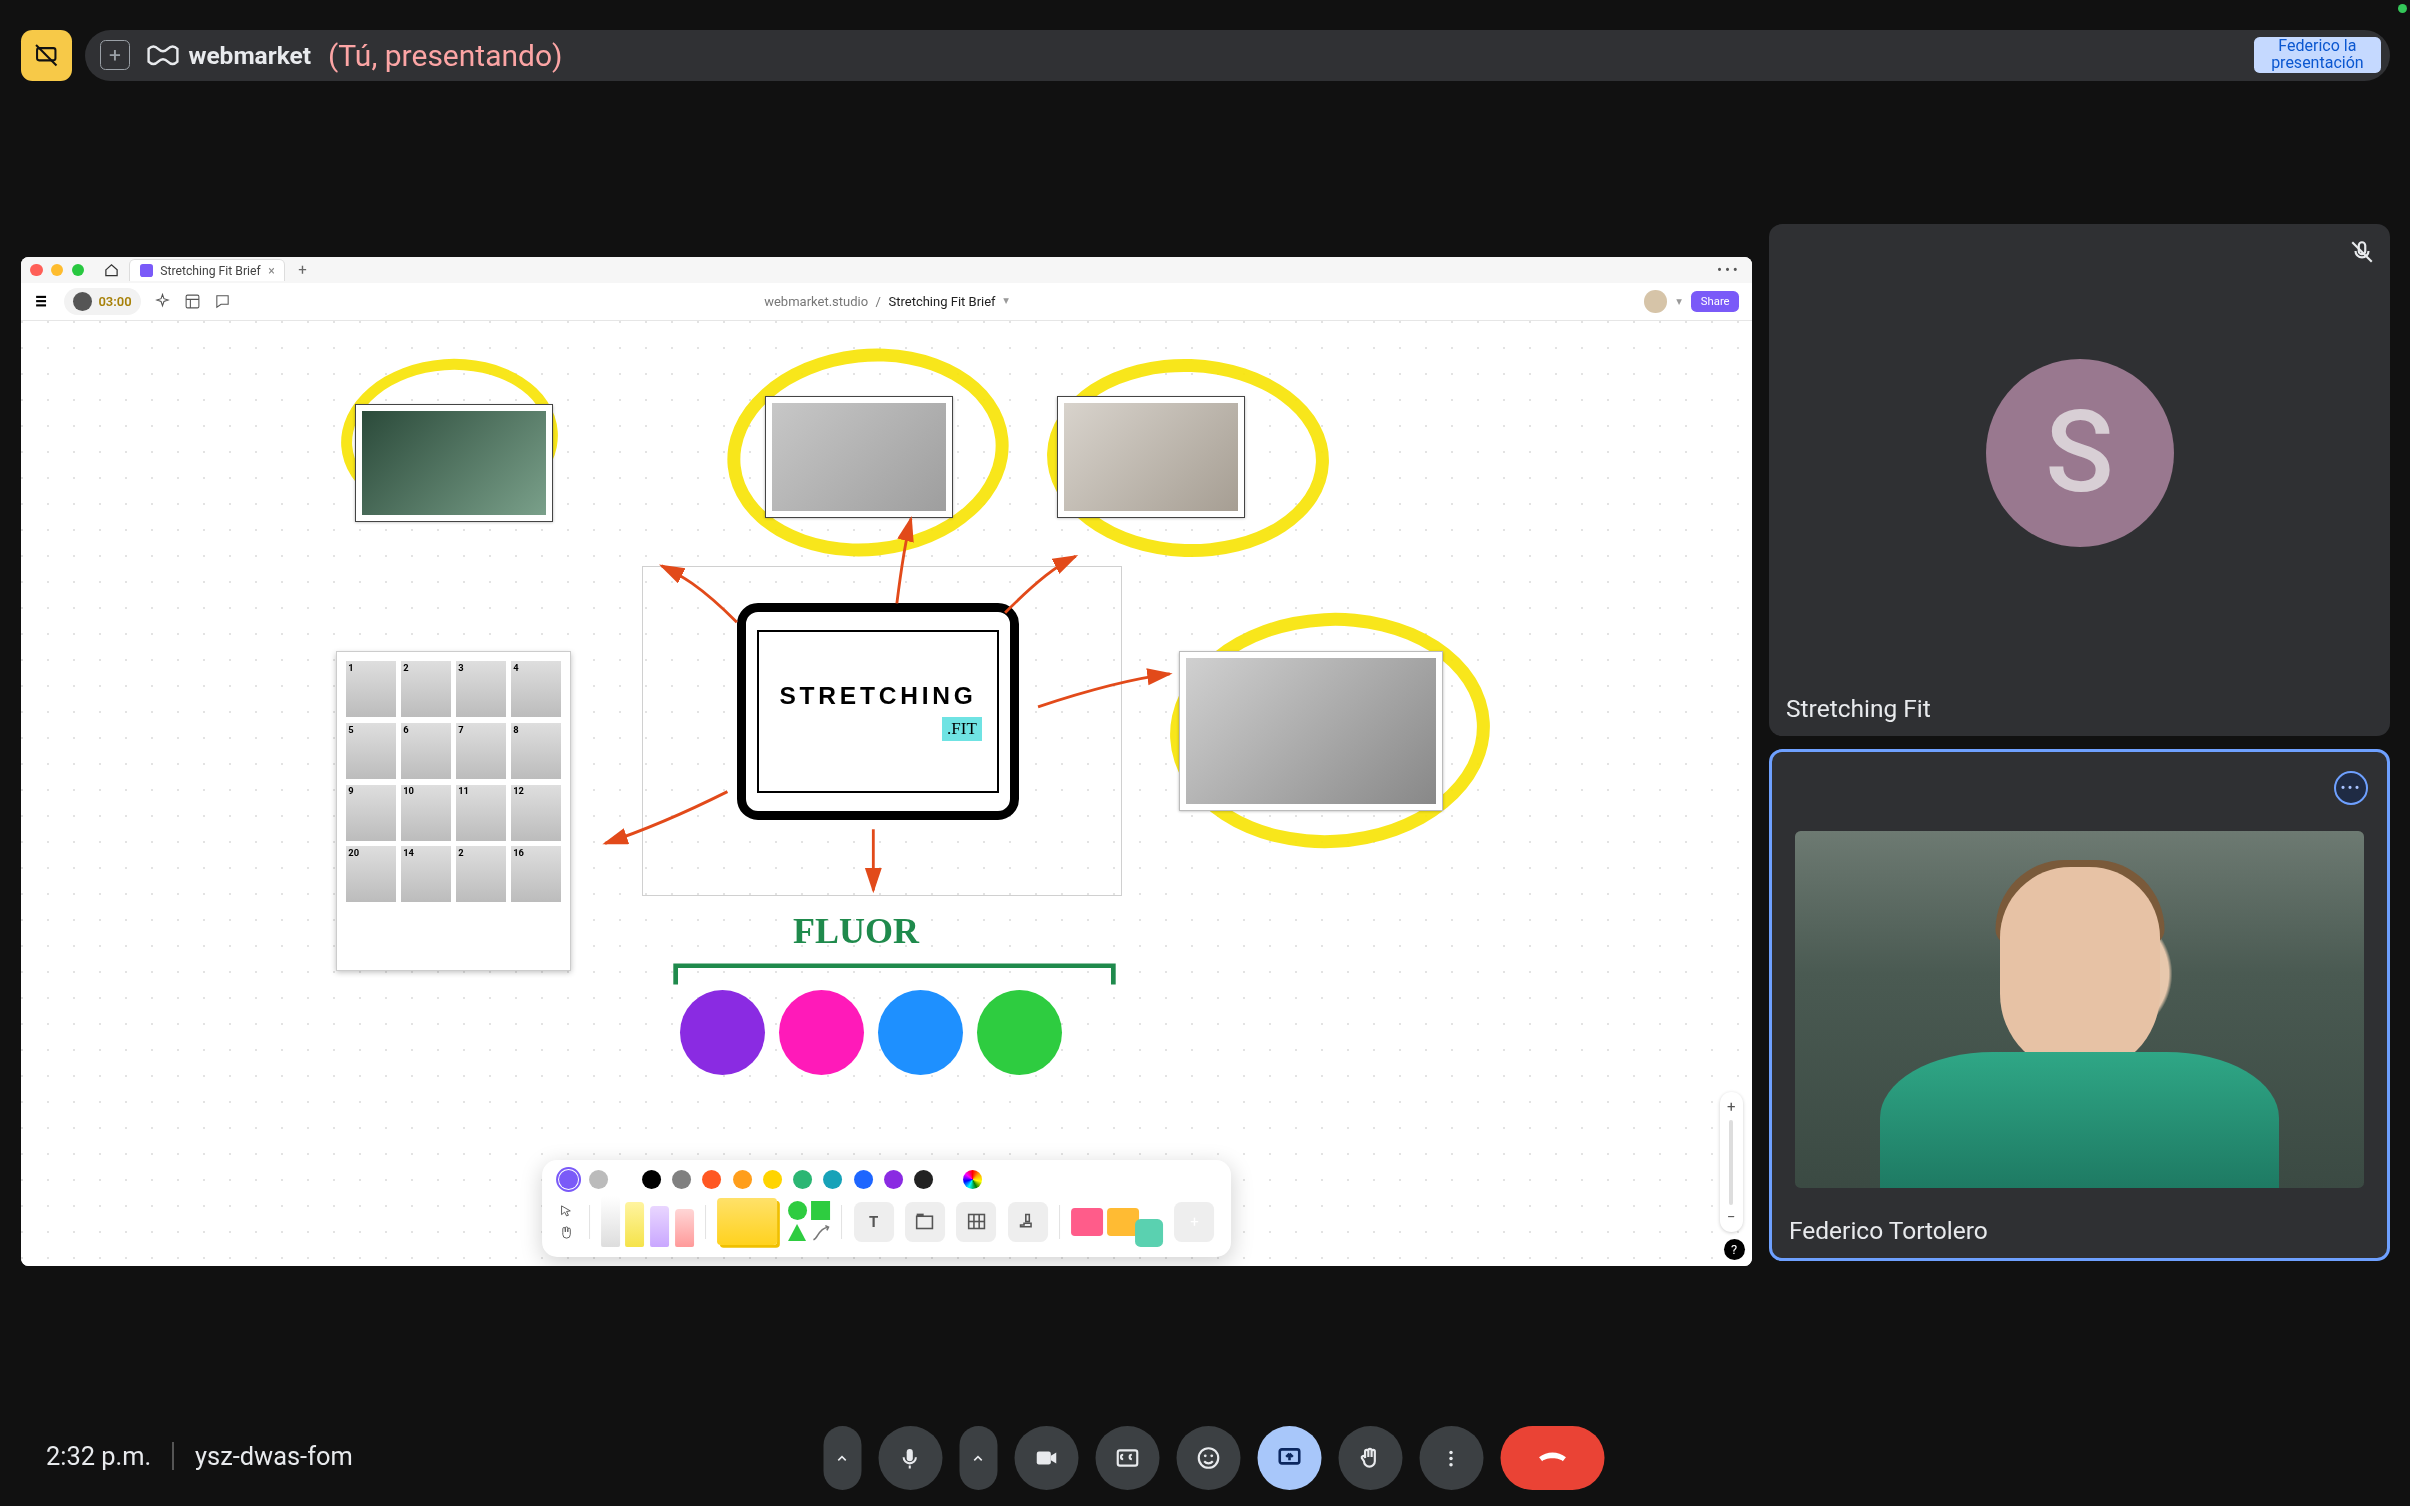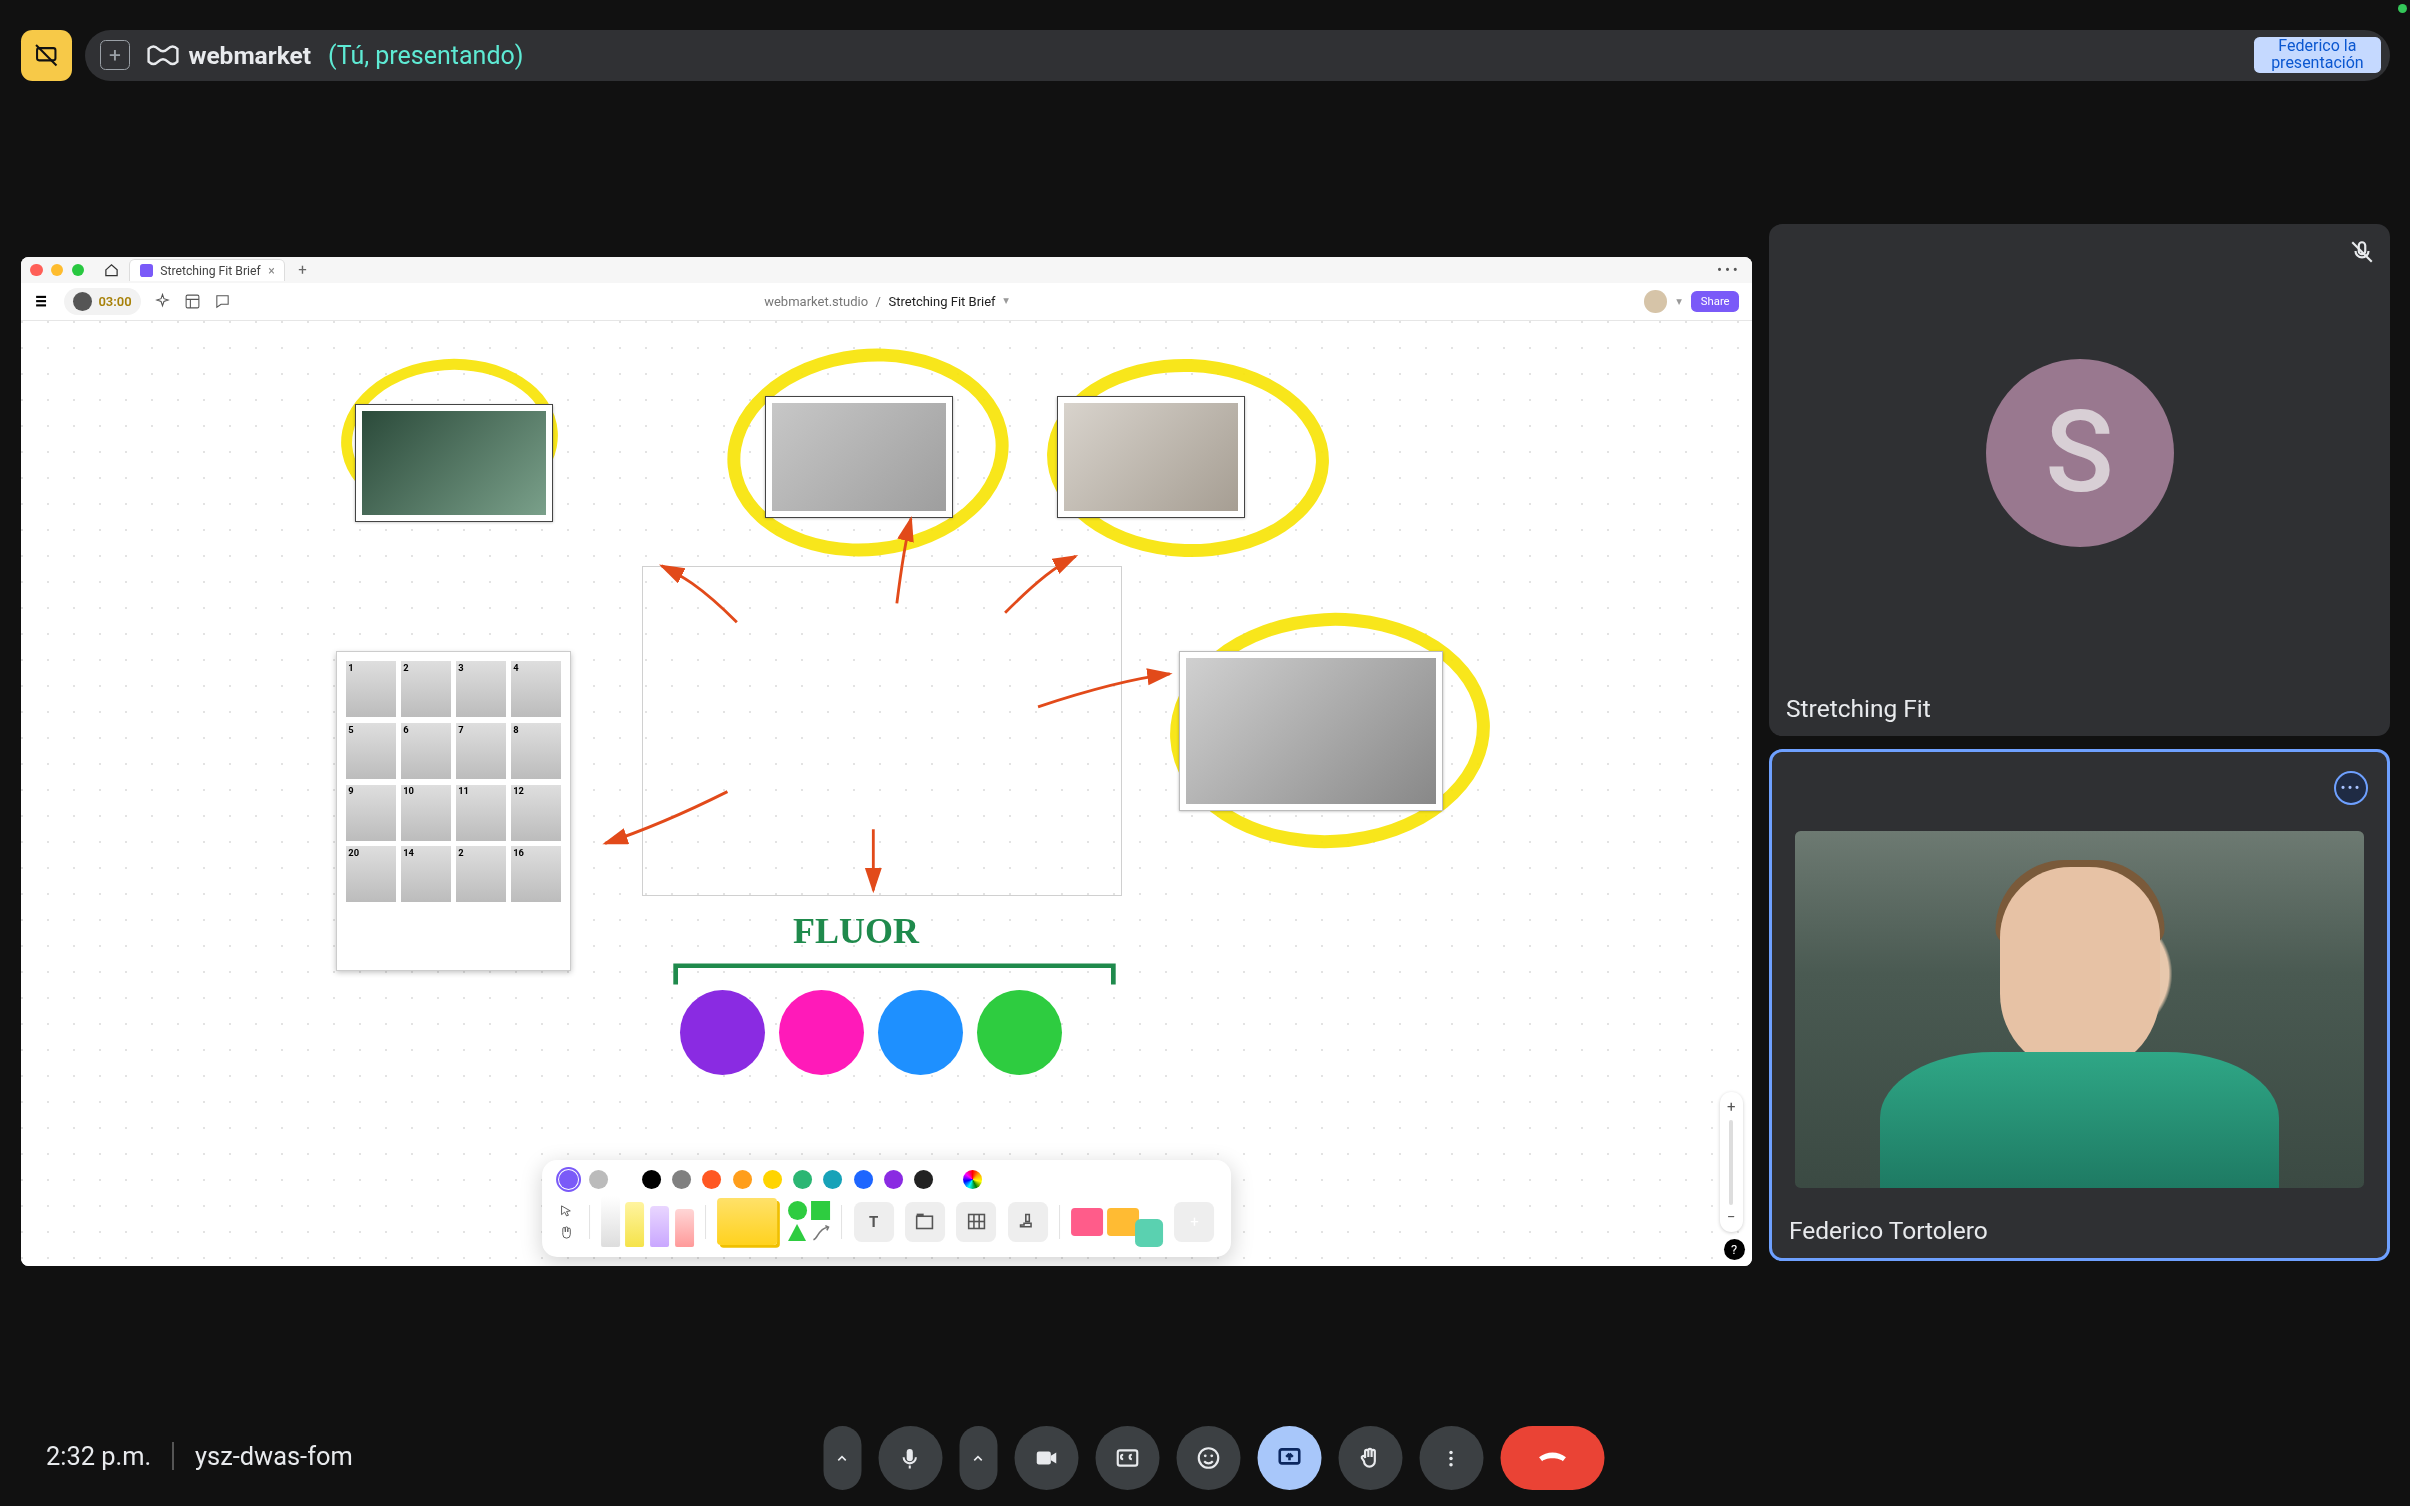--- a/index.html
+++ b/index.html
@@ -8,21 +8,21 @@
 
   
   .topbar { position:absolute; top:21px; left:21px; right:21px; height:68px; display:flex; align-items:center; gap:13px; }
   .sq-btn { width:51px; height:51px; border-radius:11.3px; display:flex; align-items:center; justify-content:center; }
   .sq-yellow { background:#f7c948; color:#111; }
   .top-pill { flex:1; height:51px; background:#303134; border-radius:26px; display:flex; align-items:center; padding:0 15px; gap:17px; position:relative;}
   .top-pill .addwin{ width:30px; height:30px; border:1.9px solid #9aa0a6; border-radius:5.6px; display:flex; align-items:center; justify-content:center; color:#9aa0a6; font-size:21px;}
   .brand { display:flex; align-items:center; gap:9.4px; }
   .brand-logo { width:32px; height:24.5px; }
   .brand-name { font-weight:700; font-size:24.5px; color:#e8eaed;}
-  .presenting-label{ font-size:25px; color:#5eead4; }
+  .presenting-label{ font-size:30px; color:#fca5a5; }
   .stop-btn { position:absolute; right:9.4px; top:7.5px; height:36px; padding:1.9px 17px; background:#c5d9ff; color:#0b57d0; border-radius:5.6px; font-size:16px; display:flex; align-items:center; justify-content:center; text-align:center; line-height:1.05;}
 
   
   .stage { position:absolute; top:245px; left:21px; width:1731px; height:1009px; background:#111;margin-top:12px; }
   .shared-window{ position:absolute; inset:0; background:#f1f0ee; border-radius:7.5px; overflow:hidden; }
 
   .win-titlebar{ height:26px; background:#f6f6f6; display:flex; align-items:center; padding-left:9.4px; gap:7.5px;}
   .traffic { display:flex; gap:8.5px; margin-right:9.4px;}
   .traffic span{ width:12.2px; height:12.2px; border-radius:50%; display:inline-block;}
   .tr-r{background:#ff5f57;} .tr-y{background:#febc2e;} .tr-g{background:#28c840;}
@@ -208,20 +208,26 @@
         <div class="img-card" style="top:75px;left:744px;width:188px;height:122px">
             <div class="img-inner"></div>
           </div>
         <div class="img-card" style="top:75px;left:1036px;width:188px;height:122px">
             <div class="img-inner" style="background:linear-gradient(135deg,#d8d3cc,#a69e93)"></div>
           </div>
         <div class="img-card" style="top:330px;left:1158px;width:264px;height:160px;border:0.9px solid #bbb">
             <div class="img-inner" style="background:linear-gradient(135deg,#d0d0d0,#888)"></div>
           </div>
 
+        <div class="tablet" style="top:282px;left:716px;width:282px;height:217px">
+          <div class="tablet-screen">
+            <div class="tablet-title">STRETCHING</div>
+            <div class="tablet-badge">.FIT</div>
+          </div>
+        </div>
 
         <div style="position:absolute;top:245px;left:621px;width:480px;height:330px;border:0.9px solid #d0d0d0"></div>
 
         <div class="poster" style="top:330px;left:315px;width:235px;height:320px">
           <div class="poster-grid" id="poster-grid">
               <div class="poster-cell">
                 <span class="n">1</span>
               </div>
               <div class="poster-cell">
                 <span class="n">2</span>

